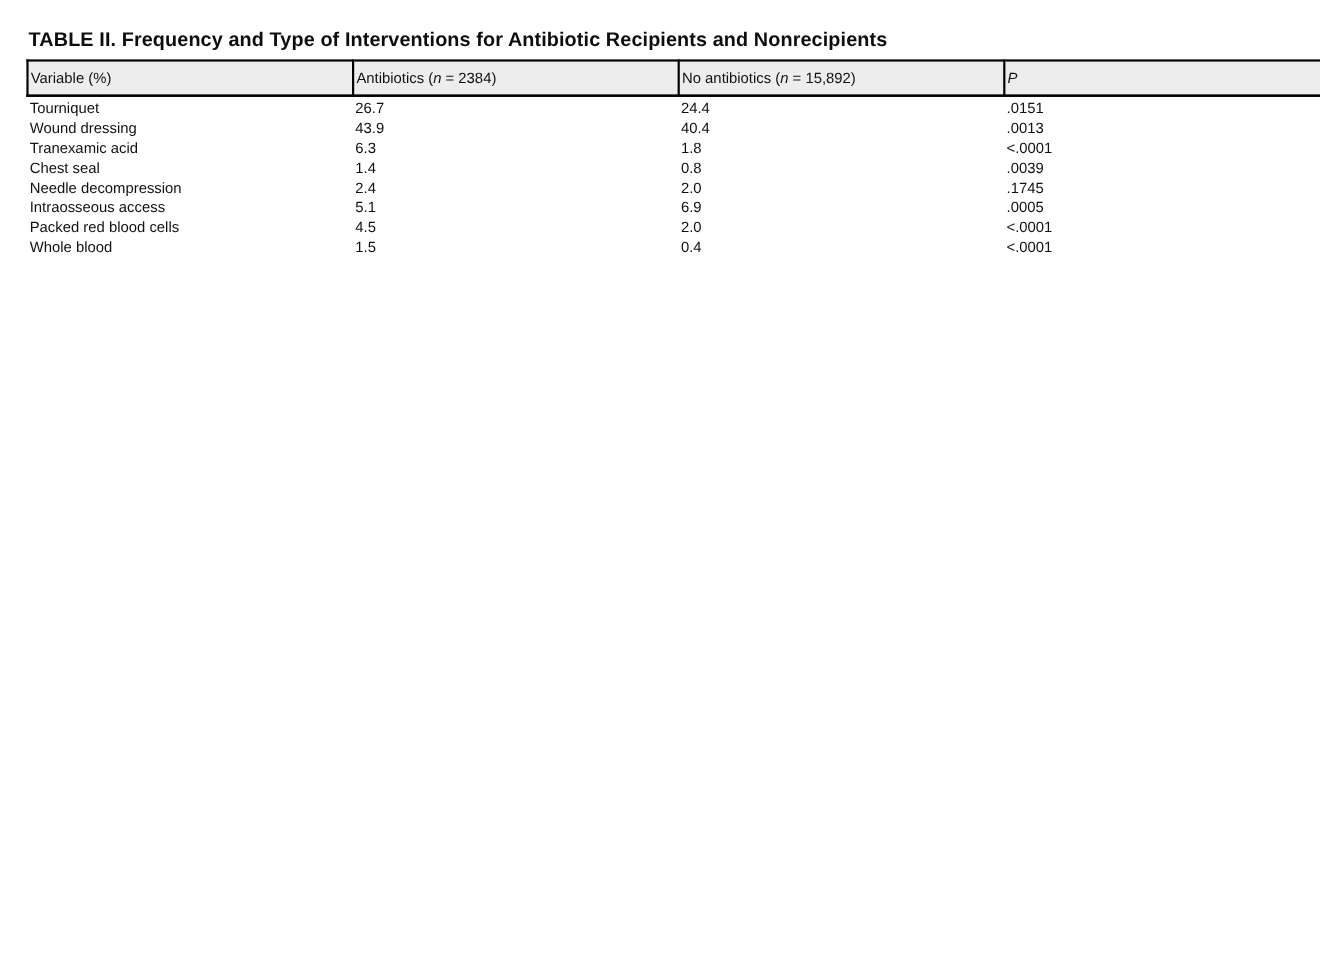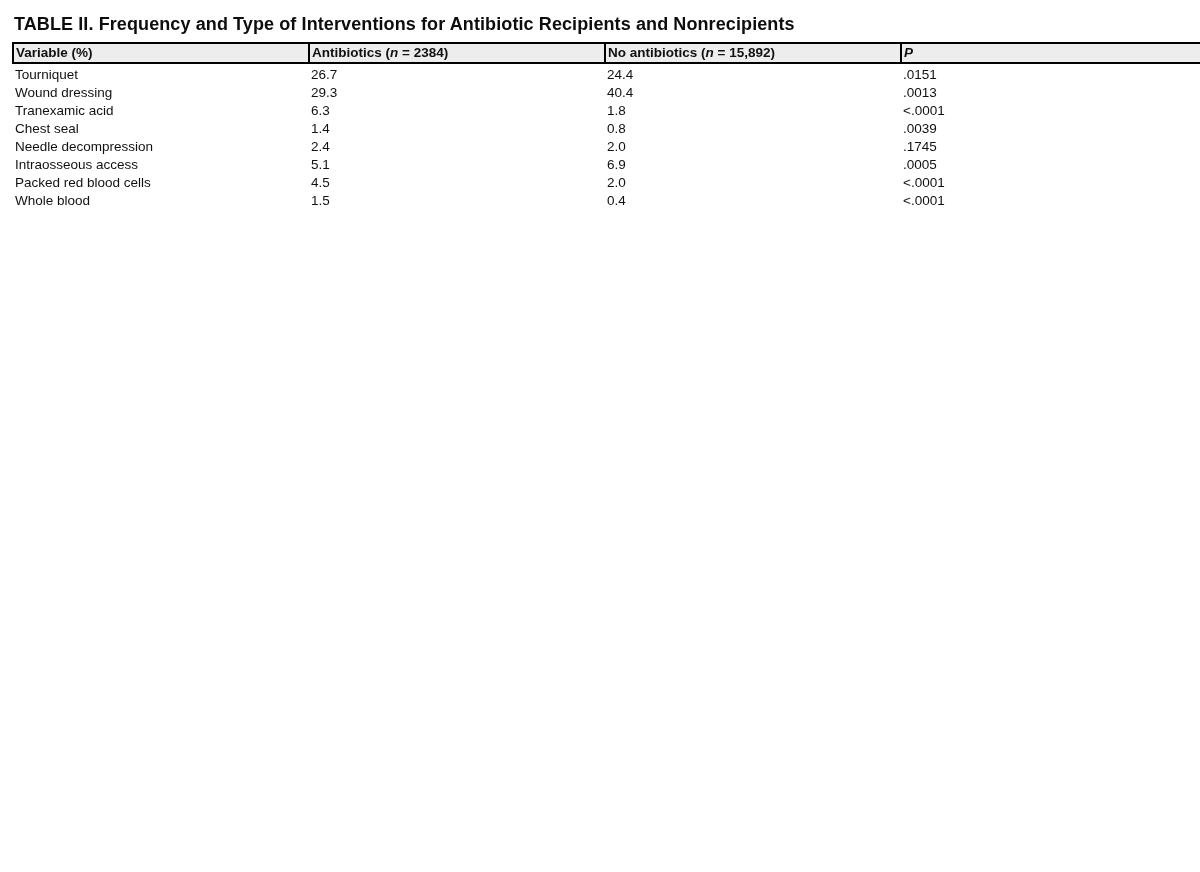--- a/index.html
+++ b/index.html
@@ -3,46 +3,46 @@
 <meta charset="utf-8">
 <style>
   * { margin: 0; padding: 0; box-sizing: border-box; }
   html, body {
     width: 1200px; height: 872px;
     background: #ffffff;
     font-family: "Liberation Sans", sans-serif;
     color: #111111;
     overflow: hidden;
   }
-  .page { padding: 12px; }
+  .page { padding: 24px; }
   .title {
     font-size: 18px;
     font-weight: 700;
     color: #0d0d0d;
     margin: 2px 0 7px 2px;
     letter-spacing: 0.1px;
     white-space: nowrap;
   }
   table.tbl {
     border-collapse: collapse;
     width: 1188px;
     table-layout: fixed;
   }
   table.tbl col.c1 { width: 296px; }
   table.tbl col.c2 { width: 296px; }
   table.tbl col.c3 { width: 296px; }
   table.tbl col.c4 { width: 300px; }
   table.tbl th {
     background: #ededed;
     border: 2px solid #000000;
-    font-weight: 700;
+    font-weight: 400;
     font-size: 13.5px;
     text-align: left;
     padding: 1px 3px 2px 2px;
-    height: 20px;
+    height: 32px;
     white-space: nowrap;
     overflow: hidden;
   }
   .it { font-style: italic; }
   table.tbl td {
     font-size: 13.5px;
     padding: 0 3px 0 2px;
     height: 18px;
     line-height: 18px;
     vertical-align: middle;
@@ -76,21 +76,21 @@
     </thead>
     <tbody>
         <tr>
           <td>Tourniquet</td>
           <td>26.7</td>
           <td>24.4</td>
           <td>.0151</td>
         </tr>
         <tr>
           <td>Wound dressing</td>
-          <td>29.3</td>
+          <td>43.9</td>
           <td>40.4</td>
           <td>.0013</td>
         </tr>
         <tr>
           <td>Tranexamic acid</td>
           <td>6.3</td>
           <td>1.8</td>
           <td>&lt;.0001</td>
         </tr>
         <tr>

